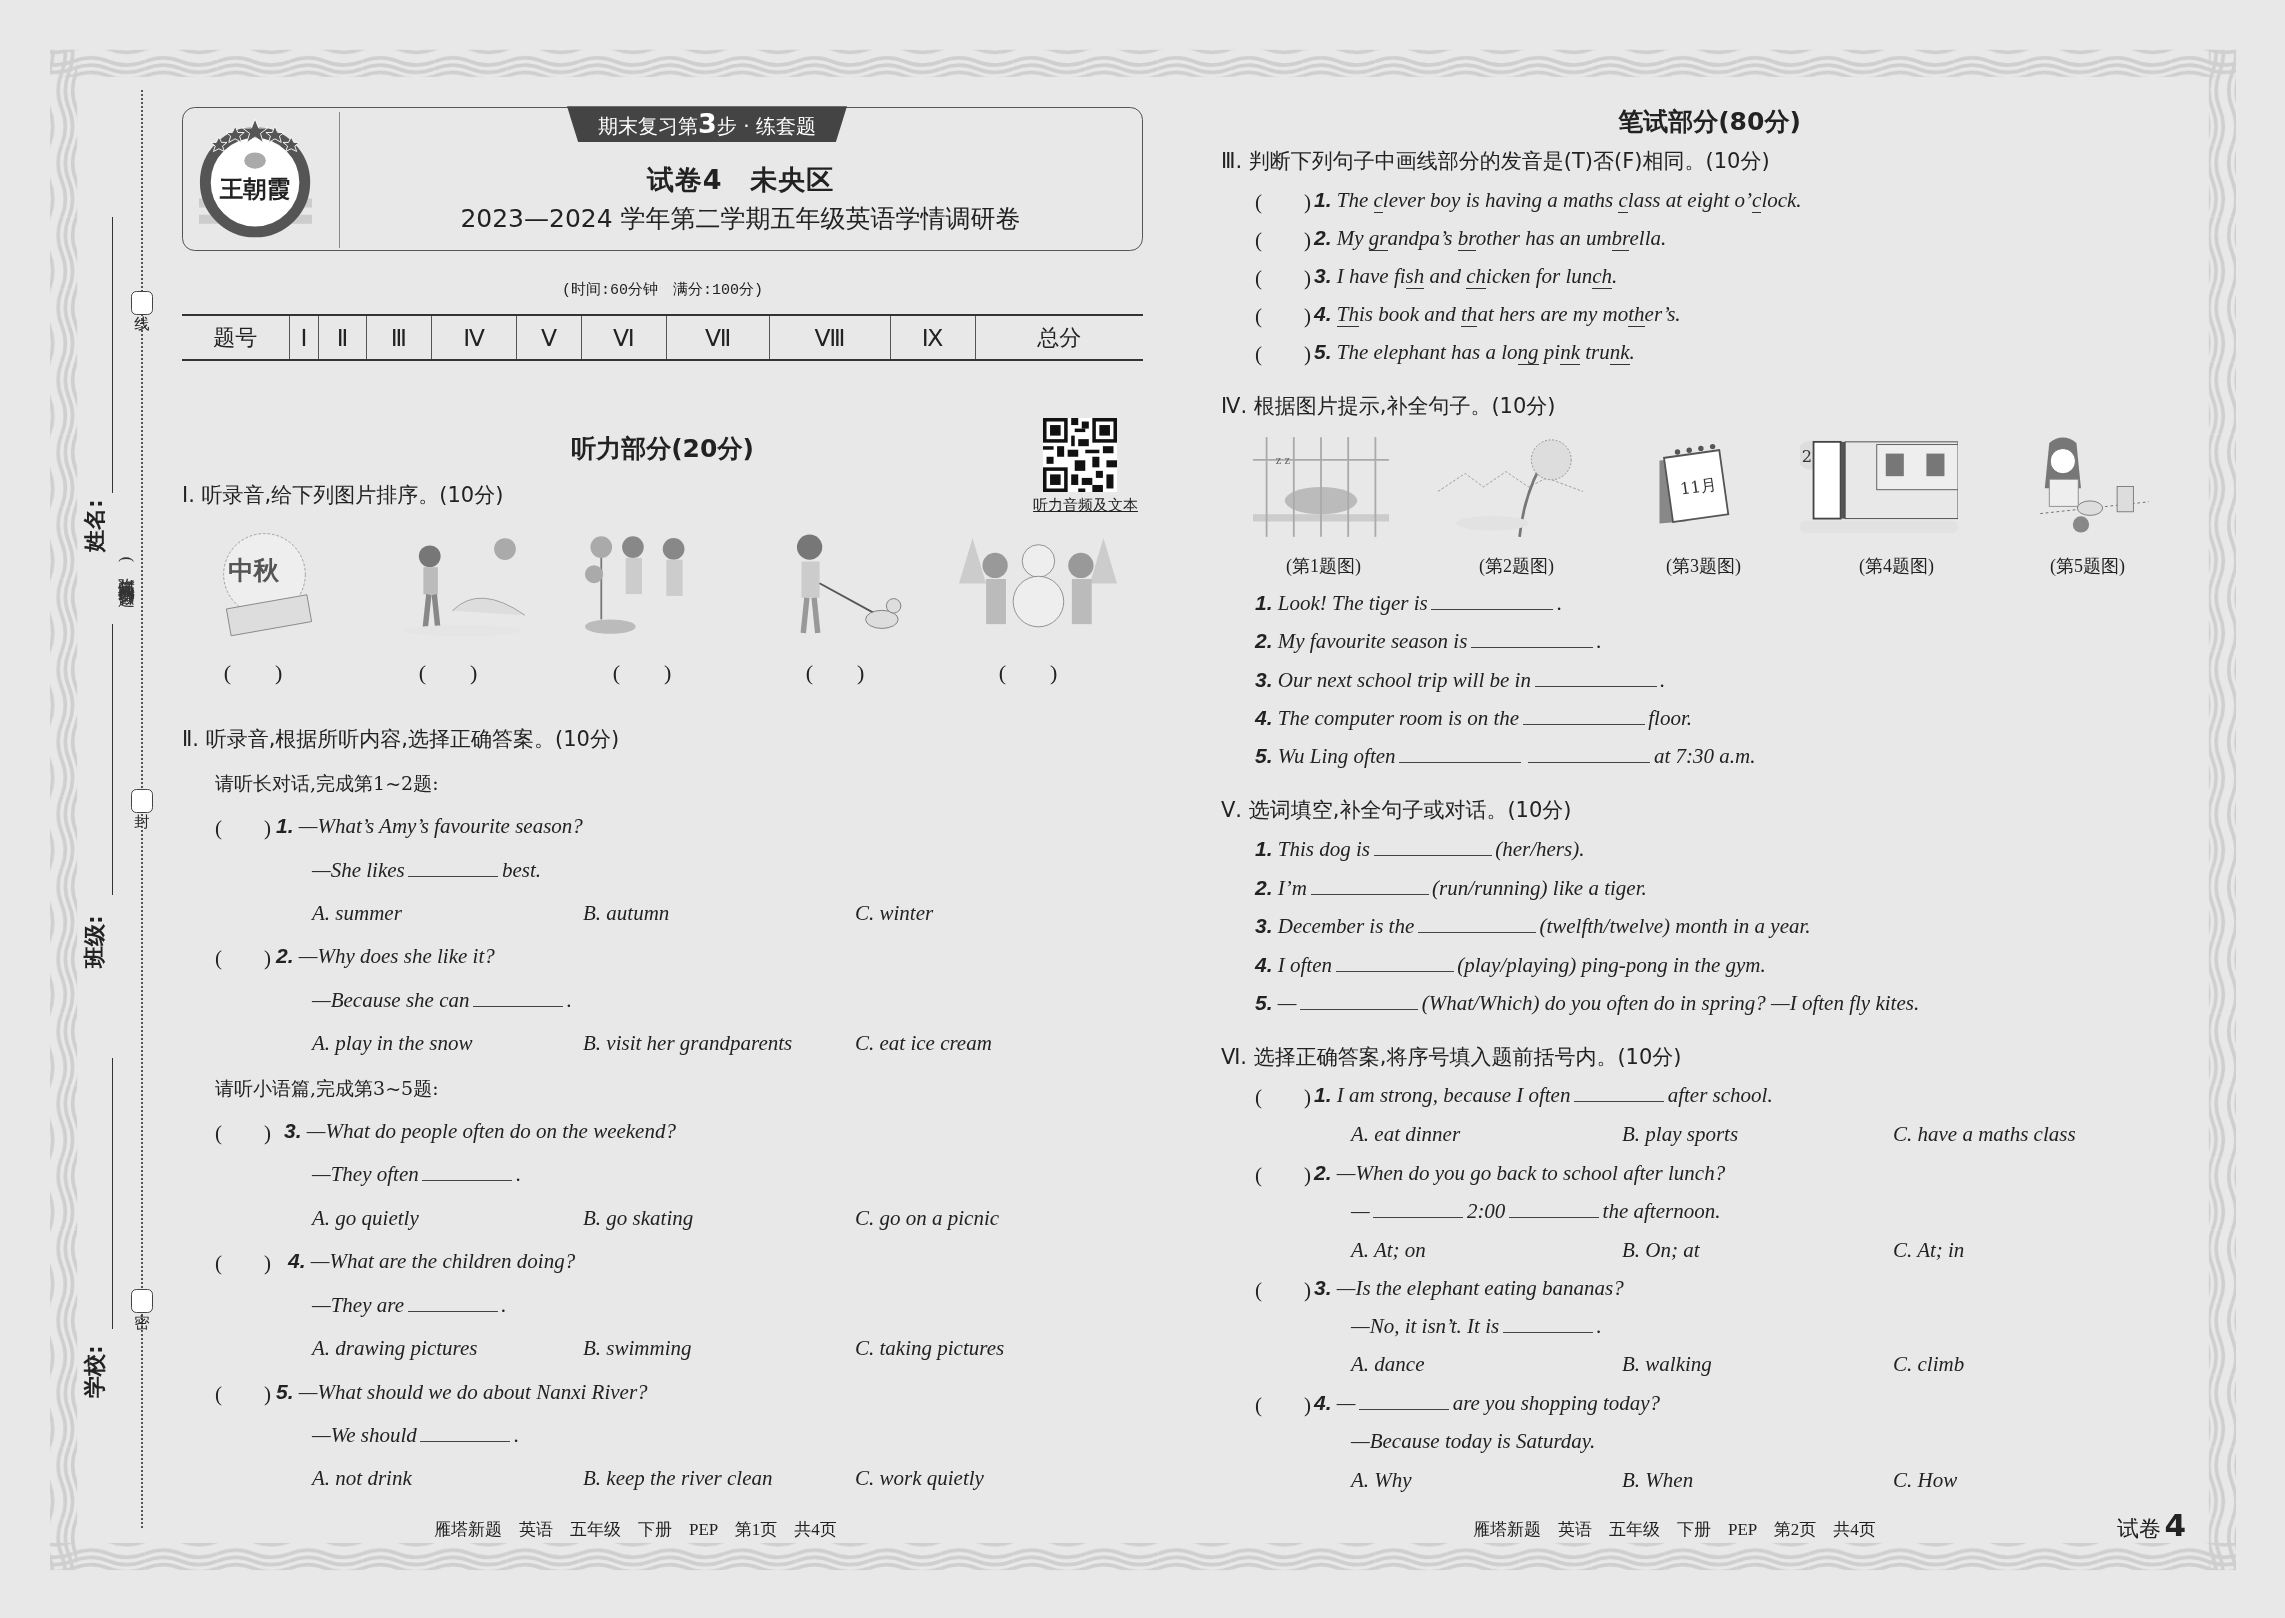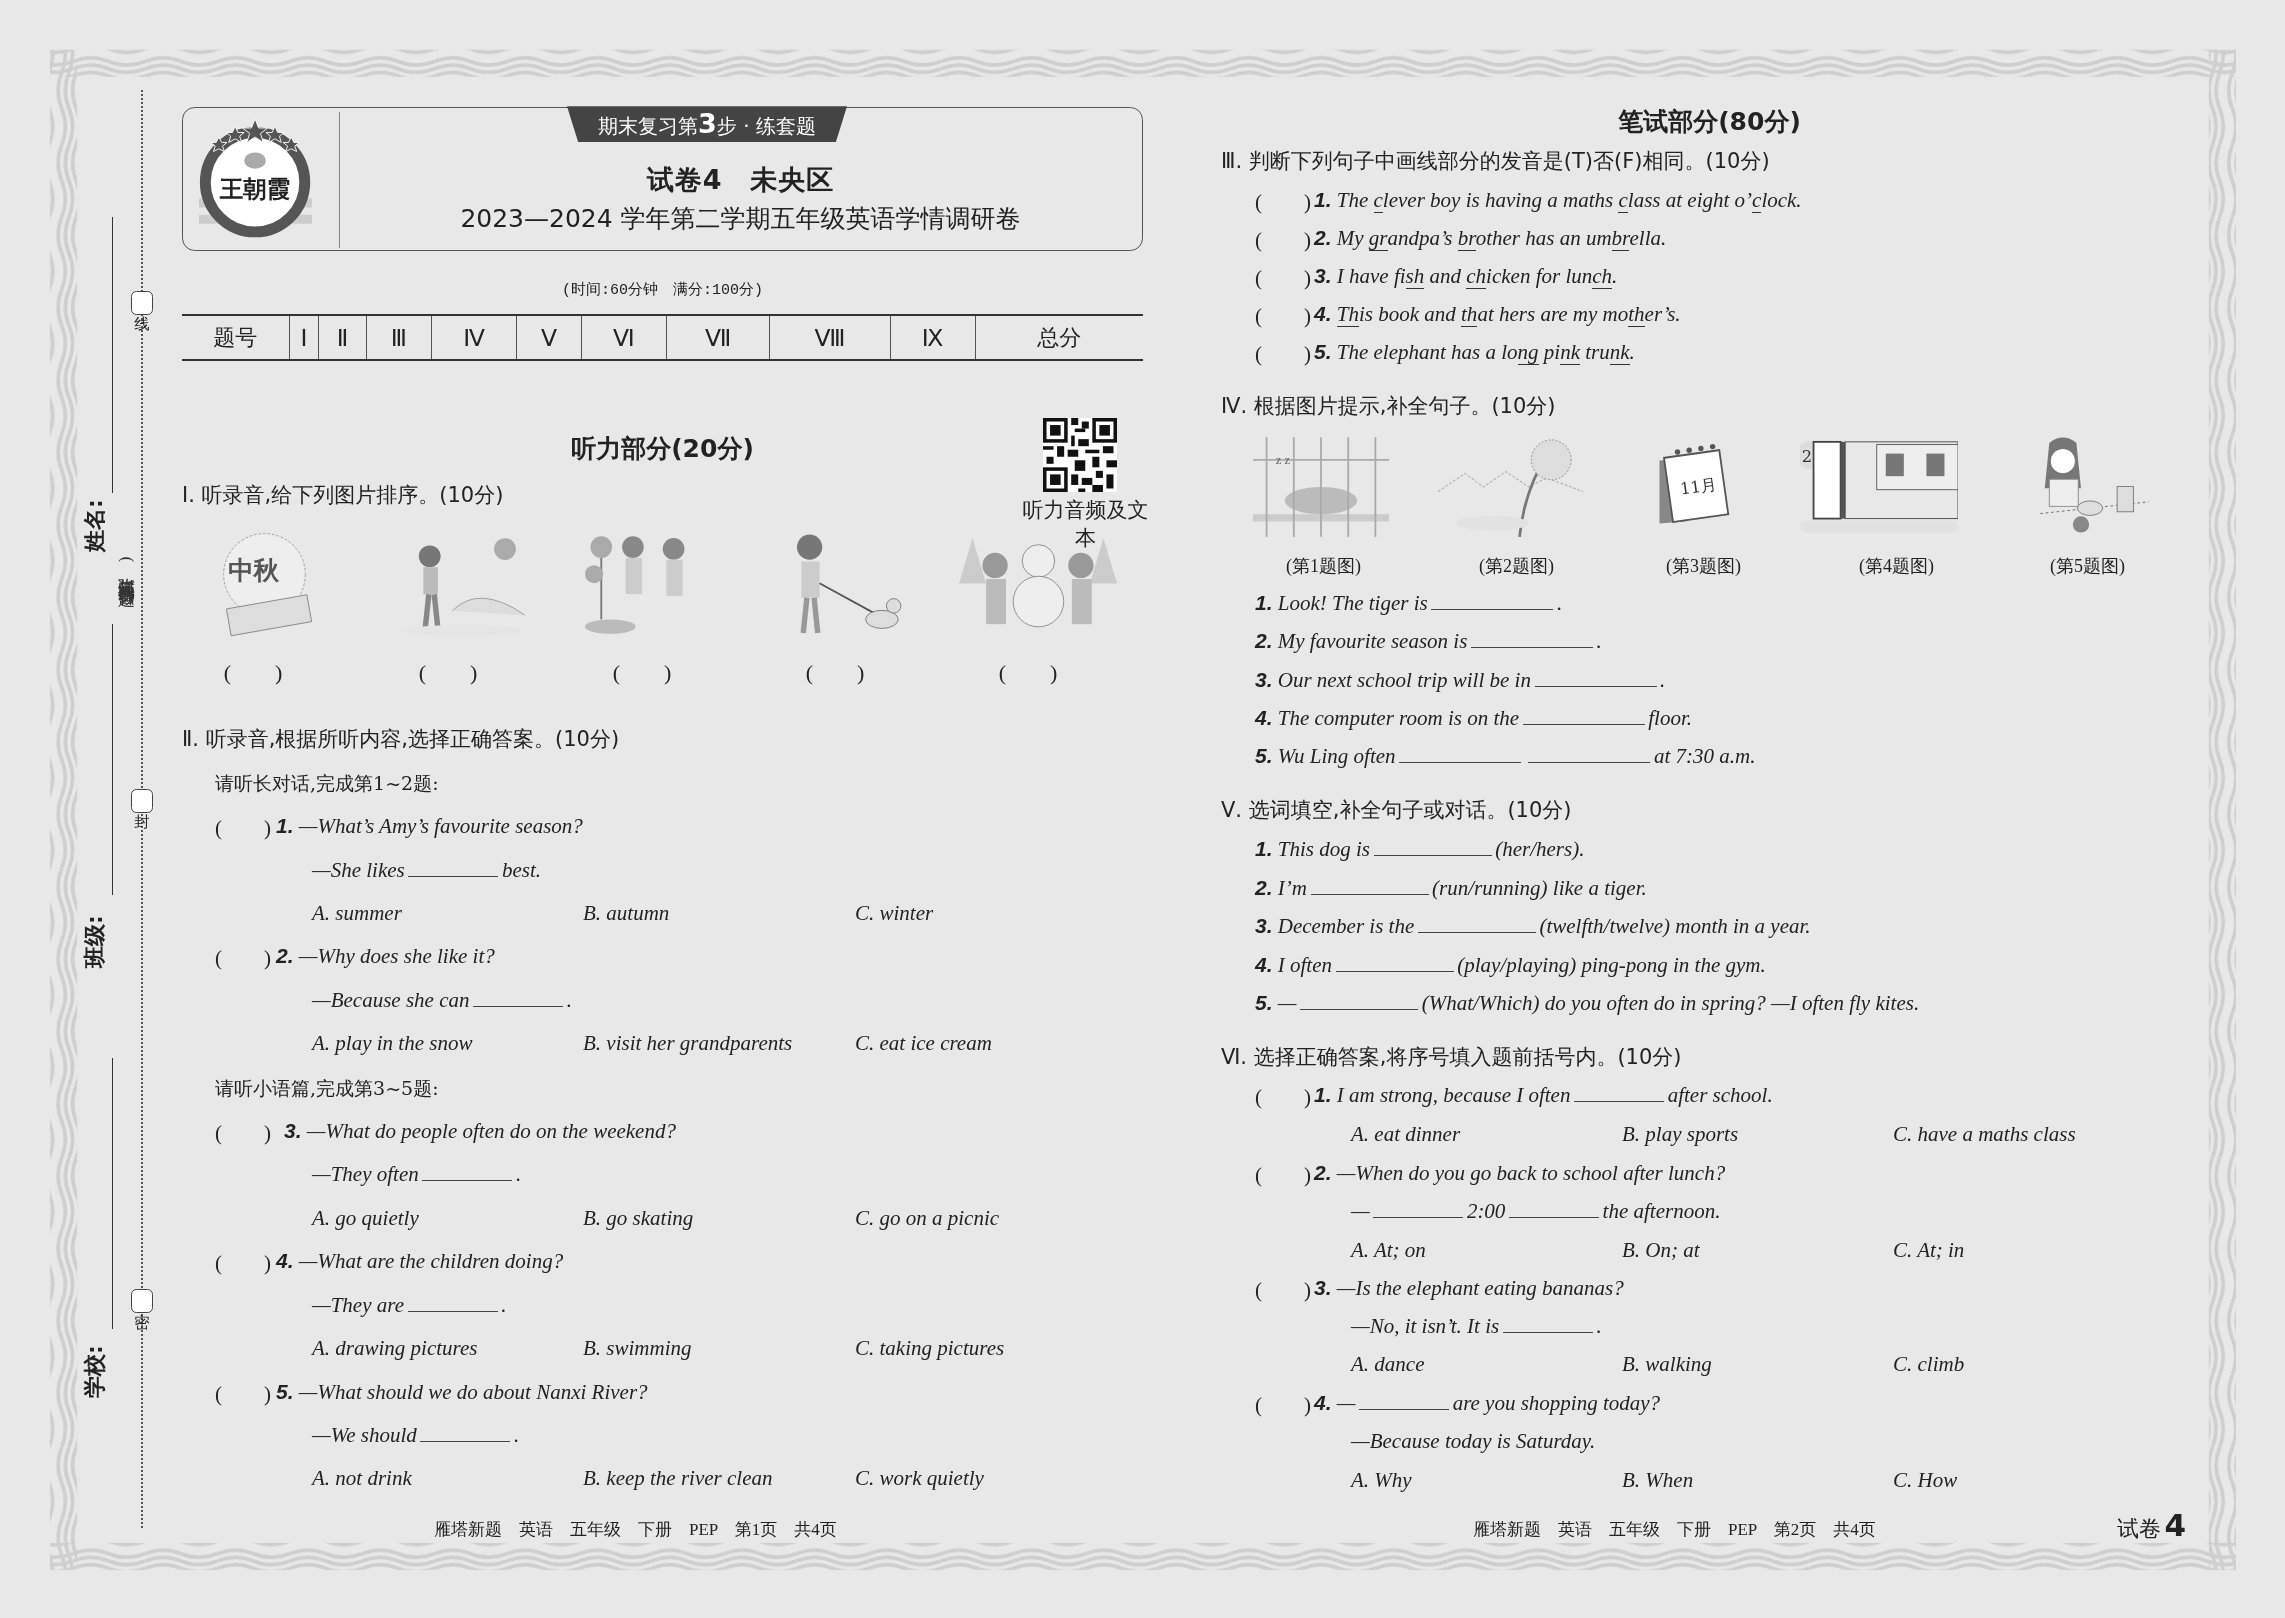--- a/index.html
+++ b/index.html
@@ -58,21 +58,21 @@
   .score-table tr td:first-child { border-left: none; width: 107px; }
   .score-table tr td:last-child { border-right: none; margin-top: 35px; }
   .score-table td.roman { font-family: "Liberation Serif", serif; font-size: 23.5px; }
 
   .part-title {
     position: absolute; font-family: "DejaVu Sans", sans-serif; font-weight: bold; font-size: 25px;
     text-align: center;
   }
 
   .qr { position: absolute; left: 1043px; top: 418px; width: 74px; height: 74px; }
-  .qr-caption { position: absolute; left: 1022px; top: 496px; font-size: 21px; width: 127px; text-align: center; }
+  .qr-caption { position: absolute; left: 1022px; top: 496px; font-size: 15px; width: 127px; text-align: center; text-decoration: underline; }
 
   .sec-head {
     position: absolute; font-family: "DejaVu Sans", sans-serif; font-size: 21px; white-space: nowrap;
   }
   .sub-head { position: absolute; font-family: "DejaVu Serif", serif; font-size: 19px; white-space: nowrap; }
 
   .line { position: absolute; font-size: 21px; white-space: nowrap; font-style: italic; }
   .paren { position: absolute; font-size: 21px; white-space: pre; }
   .qnum { font-family: "Liberation Sans", sans-serif; font-weight: bold; }
   .blank { display: inline-block; border-bottom: 1.4px solid #444; height: 16.3px; vertical-align: baseline; margin: 0 3.6px; }
@@ -288,21 +288,21 @@
 <div class="sub-head" style="left:215px;top:1076px">请听小语篇,完成第3~5题:</div>
 
 <div class="paren" style="left:215px;top:1119px">(　　)</div>
 <div class="line" style="left:284px;top:1119px"><span class="qnum">3.</span> <span>—What do people often do on the weekend?</span></div>
 <div class="line" style="left:312px;top:1162px"><span>—They often</span><span class="blank" style="width:90px"></span><span>.</span></div>
 <div class="line" style="left:312px;top:1206px">A. go quietly</div>
 <div class="line" style="left:583px;top:1206px">B. go skating</div>
 <div class="line" style="left:855px;top:1206px">C. go on a picnic</div>
 
 <div class="paren" style="left:215px;top:1249px">(　　)</div>
-<div class="line" style="left:276px;top:1249px"><span class="qnum">4.</span> <span>—What are the children doing?</span></div>
+<div class="line" style="left:288px;top:1249px"><span class="qnum">4.</span> <span>—What are the children doing?</span></div>
 <div class="line" style="left:312px;top:1293px"><span>—They are</span><span class="blank" style="width:90px"></span><span>.</span></div>
 <div class="line" style="left:312px;top:1336px">A. drawing pictures</div>
 <div class="line" style="left:583px;top:1336px">B. swimming</div>
 <div class="line" style="left:855px;top:1336px">C. taking pictures</div>
 
 <div class="paren" style="left:215px;top:1380px">(　　)</div>
 <div class="line" style="left:276px;top:1380px"><span class="qnum">5.</span> <span>—What should we do about Nanxi River?</span></div>
 <div class="line" style="left:312px;top:1423px"><span>—We should</span><span class="blank" style="width:90px"></span><span>.</span></div>
 <div class="line" style="left:312px;top:1466px">A. not drink</div>
 <div class="line" style="left:583px;top:1466px">B. keep the river clean</div>

